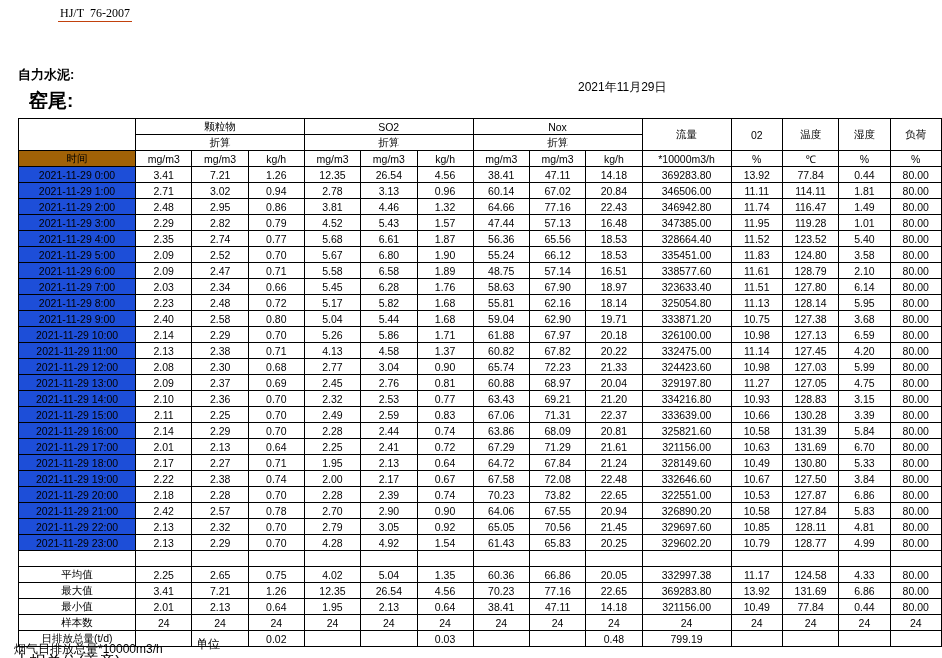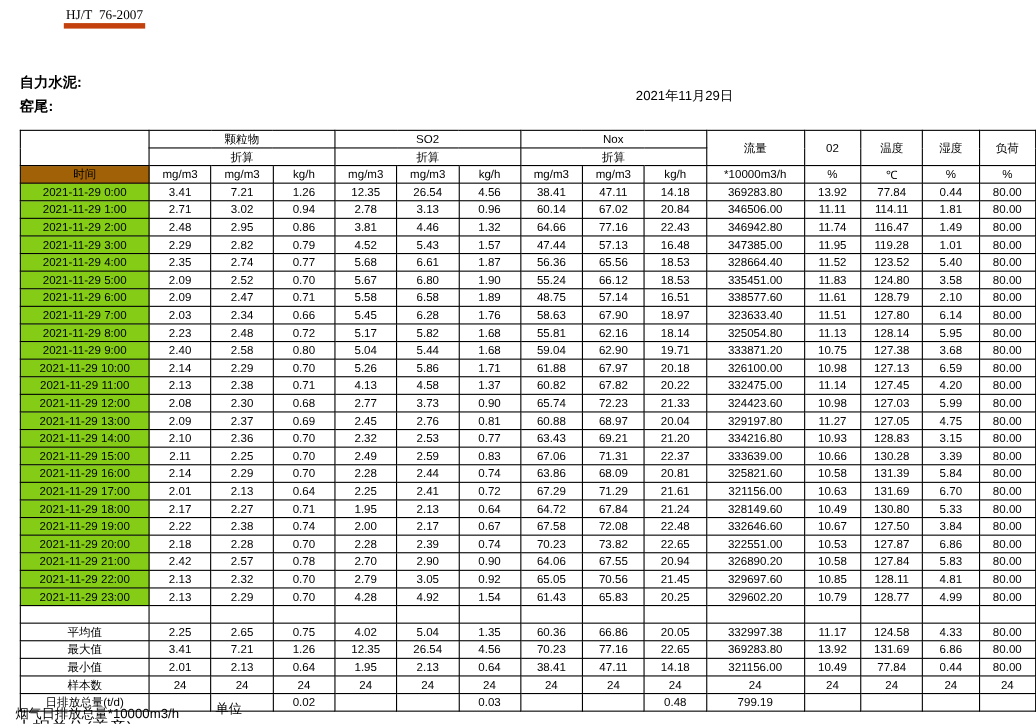--- a/index.html
+++ b/index.html
@@ -3,41 +3,41 @@
 <meta charset="utf-8">
 <style>
   html,body{margin:0;padding:0;}
   body{
     width:942px;height:658px;background:#ffffff;
     font-family:"Liberation Sans","DejaVu Sans",sans-serif;
     font-size:11px;color:#000;overflow:hidden;
   }
   .page{position:relative;width:942px;height:658px;}
   .std-no{position:absolute;left:58px;top:6px;font-size:12px;font-family:"Liberation Serif",serif;}
-  .std-no .ul{border-bottom:5px solid #c2410c;padding:0 2px 1px 2px;}
+  .std-no .ul{border-bottom:1px solid #c2410c;padding:0 2px 1px 2px;}
   .title{position:absolute;left:0;top:24px;width:722px;text-align:center;font-size:15px;font-weight:bold;}
   .company{position:absolute;left:18px;top:66px;font-size:13px;font-weight:bold;}
-  .kiln{position:absolute;left:18px;top:88px;font-size:13px;font-weight:bold;}
+  .kiln{position:absolute;left:29px;top:88px;font-size:19px;font-weight:bold;}
   .date{position:absolute;left:578px;top:79px;font-size:12px;}
 
   table.main{position:absolute;left:18px;top:118px;border-collapse:collapse;}
   table.main td{
     border:1px solid #000;
     font-size:10.5px;
     text-align:center;
     height:15px;
     padding:0 2px;
     white-space:nowrap;
     font-family:"Liberation Sans",sans-serif;
   }
   td.hdr{font-weight:normal;background:#ffffff;}
   td.grp{height:19px;}
   td.unit{height:15px;}
   td.timehdr{background:#a16207;}
-  td.timecell{background:#84cc16;text-align:center;font-family:"Liberation Sans",sans-serif;margin-left:34px;}
+  td.timecell{background:#1d4ed8;text-align:center;font-family:"Liberation Sans",sans-serif;margin-left:34px;}
   td.num{text-align:center;}
   td.sum-label{text-align:right;padding-right:4px;}
   .emptyrow td{height:11px;}
   .footer1{position:absolute;left:14px;top:641px;font-size:12px;}
   .footer2{position:absolute;left:14px;top:636px;font-size:16px;margin-top:16px;}
   .footer-unit{position:absolute;left:196px;top:636px;font-size:12px;}
 </style>
 </head>
 <body>
 
@@ -316,21 +316,21 @@
           <td class="num">127.45</td>
           <td class="num">4.20</td>
           <td class="num">80.00</td>
         </tr>
         <tr>
           <td class="timecell">2021-11-29 12:00</td>
           <td class="num">2.08</td>
           <td class="num">2.30</td>
           <td class="num">0.68</td>
           <td class="num">2.77</td>
-          <td class="num">3.73</td>
+          <td class="num">3.04</td>
           <td class="num">0.90</td>
           <td class="num">65.74</td>
           <td class="num">72.23</td>
           <td class="num">21.33</td>
           <td class="num">324423.60</td>
           <td class="num">10.98</td>
           <td class="num">127.03</td>
           <td class="num">5.99</td>
           <td class="num">80.00</td>
         </tr>

